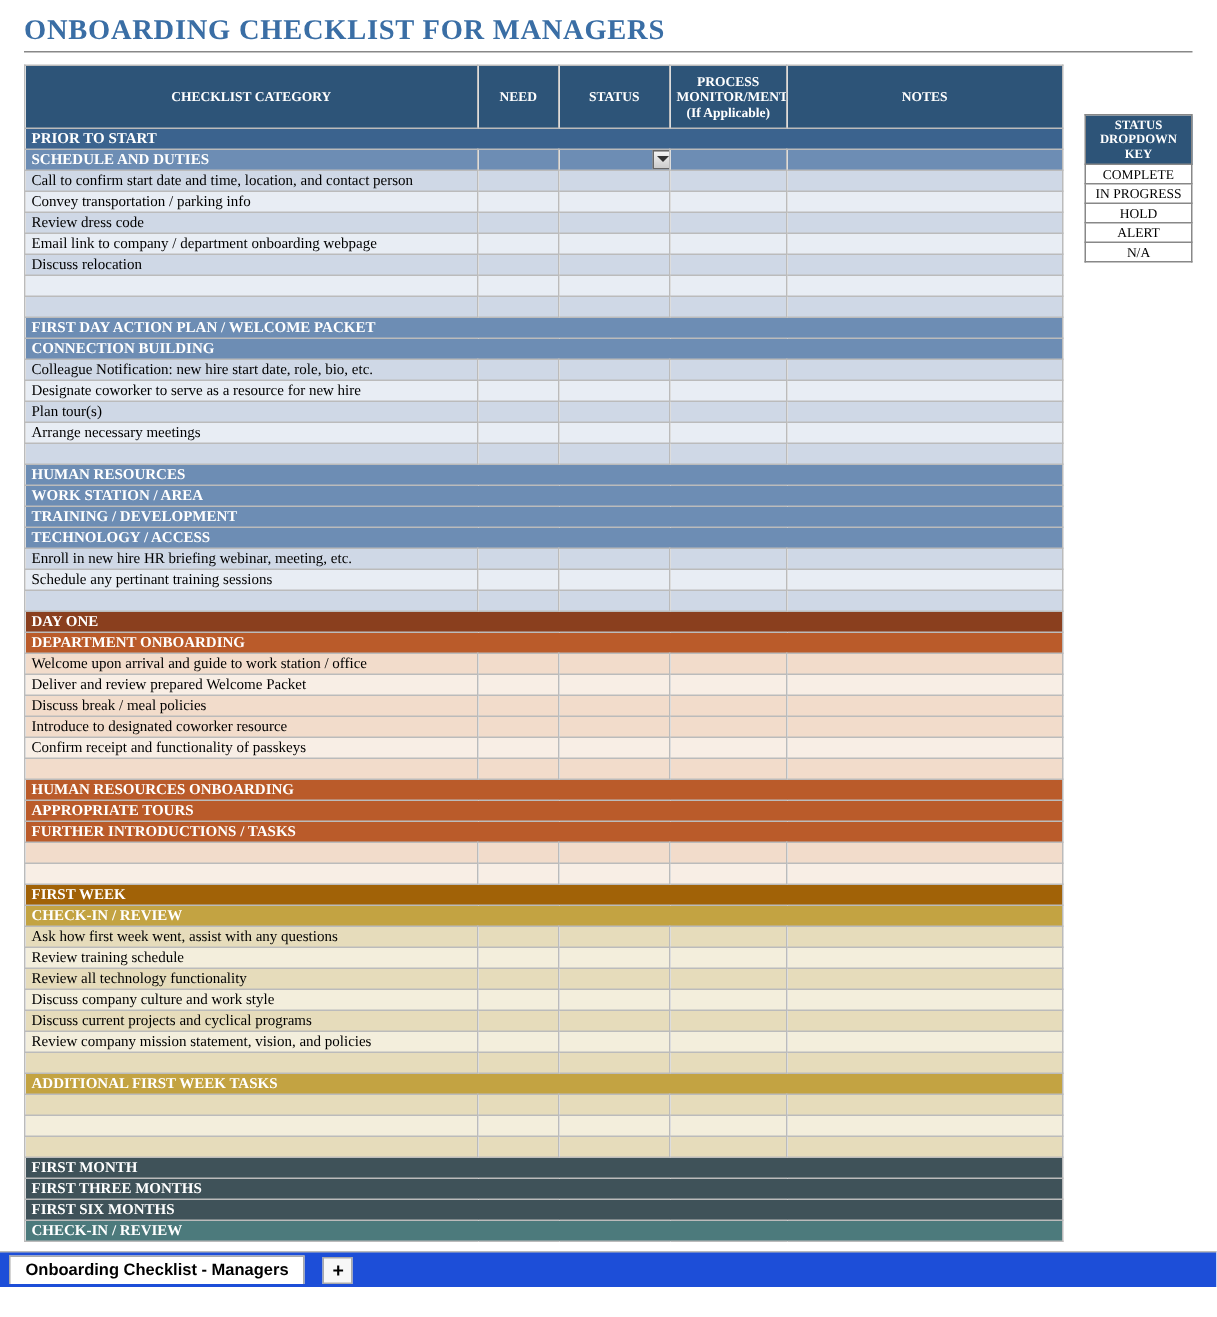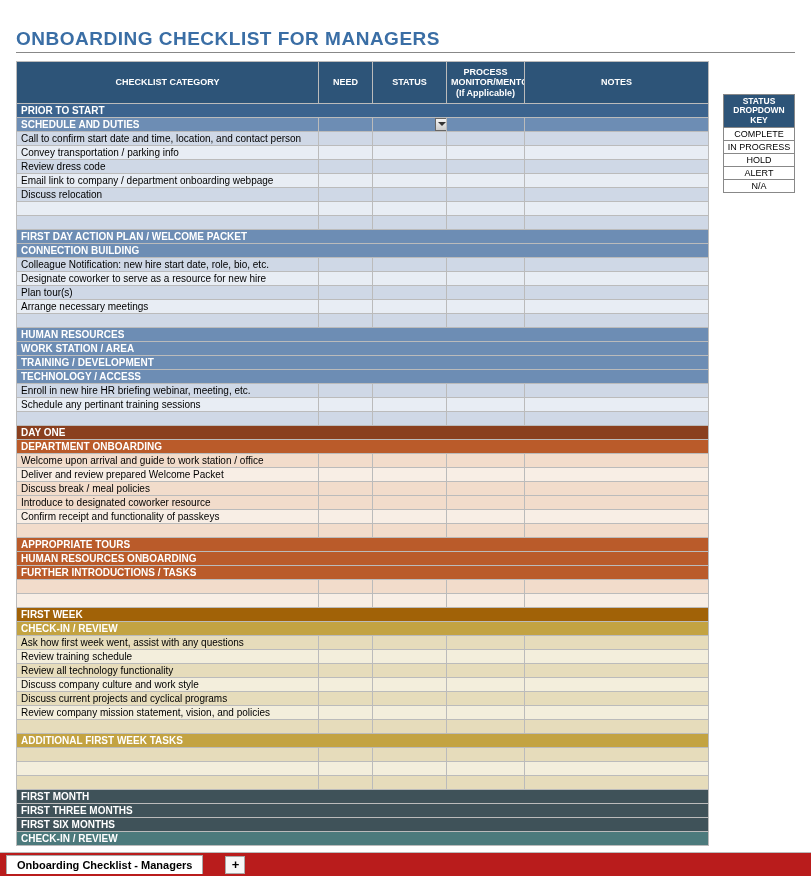--- a/index.html
+++ b/index.html
@@ -3,21 +3,21 @@
 <meta charset="utf-8">
 <style>
   * { box-sizing: border-box; }
   body {
     margin: 0;
     font-family: Arial, sans-serif;
     font-size: 10px;
     background: #fff;
     width: 811px;
   }
-  .wrap { padding: 28px 16px 0 16px; }
+  .wrap { padding: 10px 16px 0 16px; font-family: Liberation Serif, serif; }
   .title {
     color: #3a6ea5;
     font-size: 19px;
     font-weight: bold;
     letter-spacing: 0.5px;
     border-bottom: 1px solid #888;
     padding-bottom: 2px;
     margin-bottom: 8px;
   }
   .content { display: flex; gap: 14px; align-items: flex-start; }
@@ -85,25 +85,25 @@
     border:1px solid #888; padding:2px 2px; line-height:1.1;
   }
   table.key td {
     border:1px solid #888; text-align:center; font-size:9px; padding:1px 0;
   }
 
   
   .tabs {
     display:flex; align-items:center;
     border-top: 1px solid #bbb;
-    background: #b91c1c;
+    background: #1d4ed8;
     margin-top: 6px;
     height: 24px;
     padding-left: 6px;
-    gap:22px;
+    gap:12px;
   }
   .tab {
     background:#fff;
     border:1px solid #aaa;
     border-bottom:none;
     padding: 3px 10px;
     font-size: 11px;
     font-weight: bold;
   }
   .tab-add {
@@ -321,24 +321,24 @@
           </tr>
         <tr class="sec-peach">
             <td>&nbsp;</td>
             <td></td>
             <td></td>
             <td></td>
             <td></td>
           </tr>
 
         <tr class="sec-orange">
+            <td colspan="5">HUMAN RESOURCES ONBOARDING</td>
+          </tr>
+        <tr class="sec-orange">
             <td colspan="5">APPROPRIATE TOURS</td>
-          </tr>
-        <tr class="sec-orange">
-            <td colspan="5">HUMAN RESOURCES ONBOARDING</td>
           </tr>
         <tr class="sec-orange">
             <td colspan="5">FURTHER INTRODUCTIONS / TASKS</td>
           </tr>
         <tr class="sec-peach">
             <td>&nbsp;</td>
             <td></td>
             <td></td>
             <td></td>
             <td></td>

